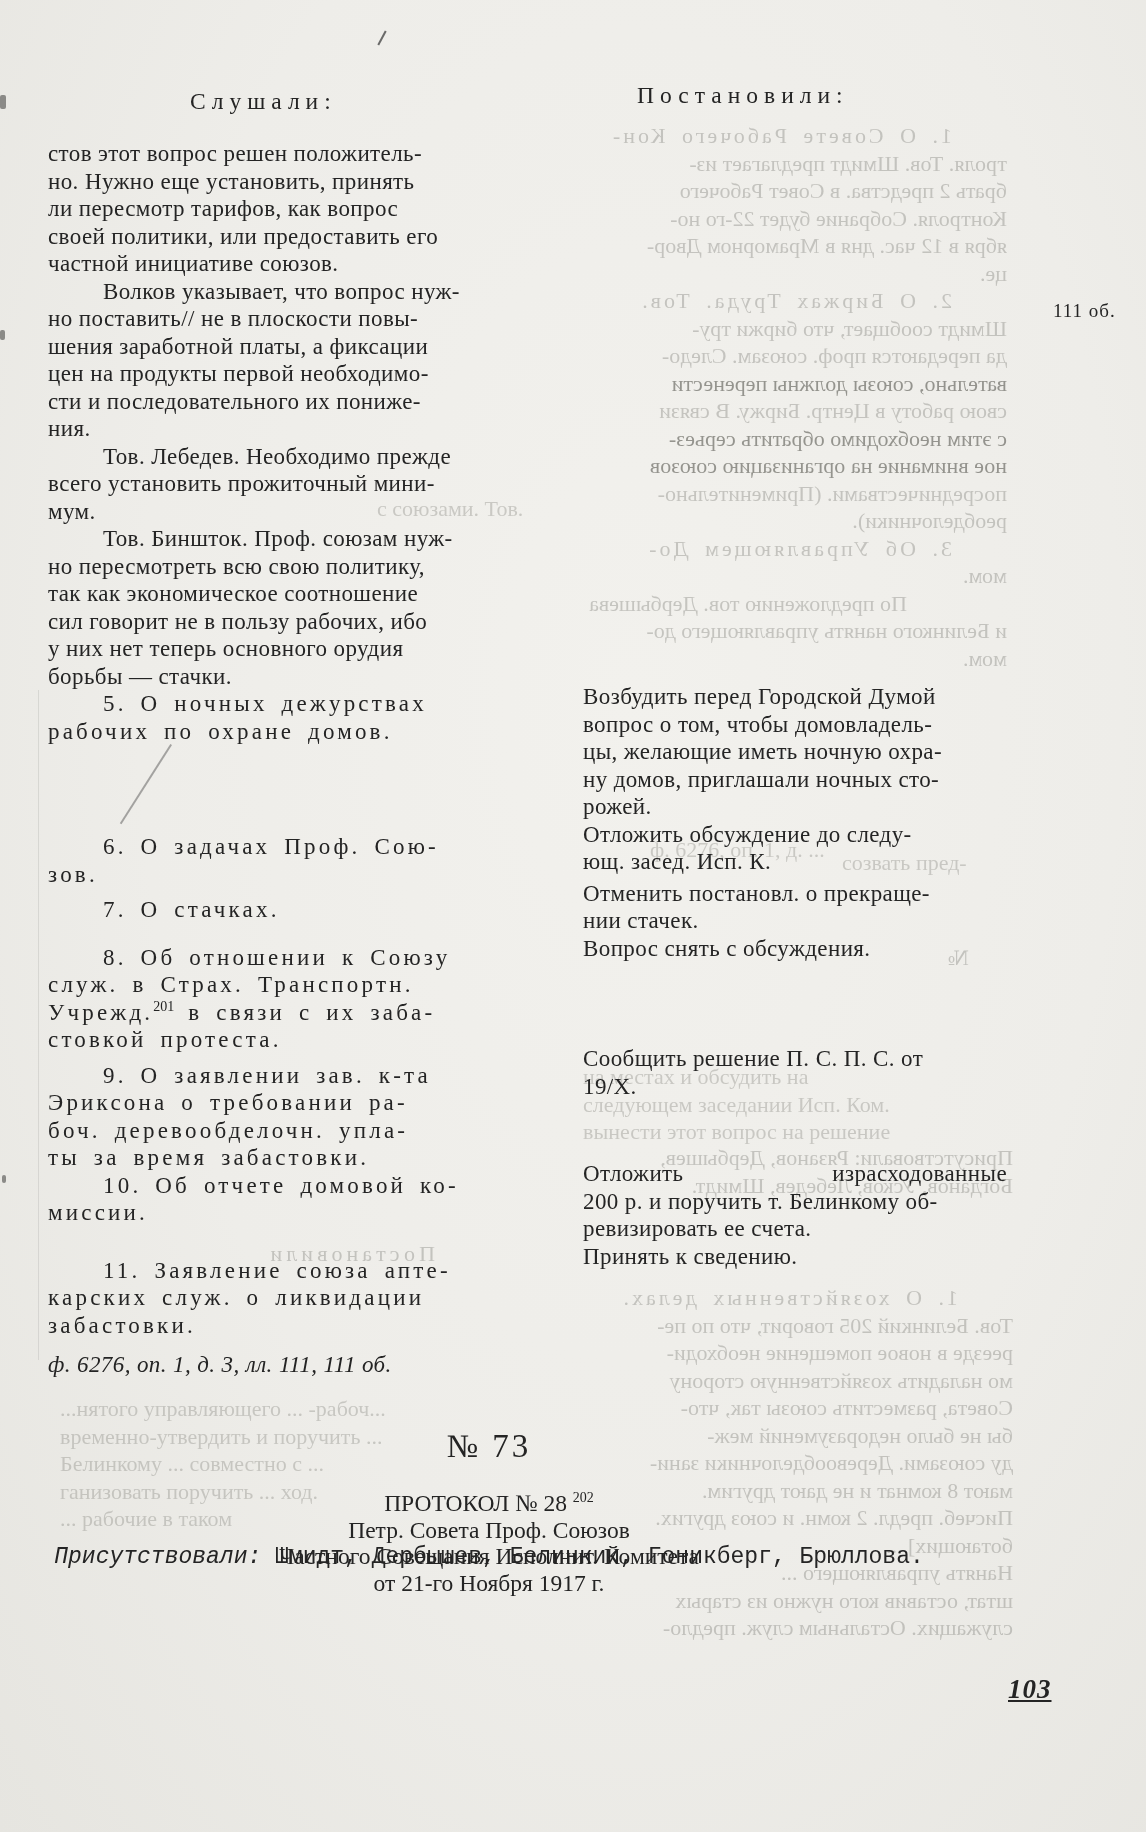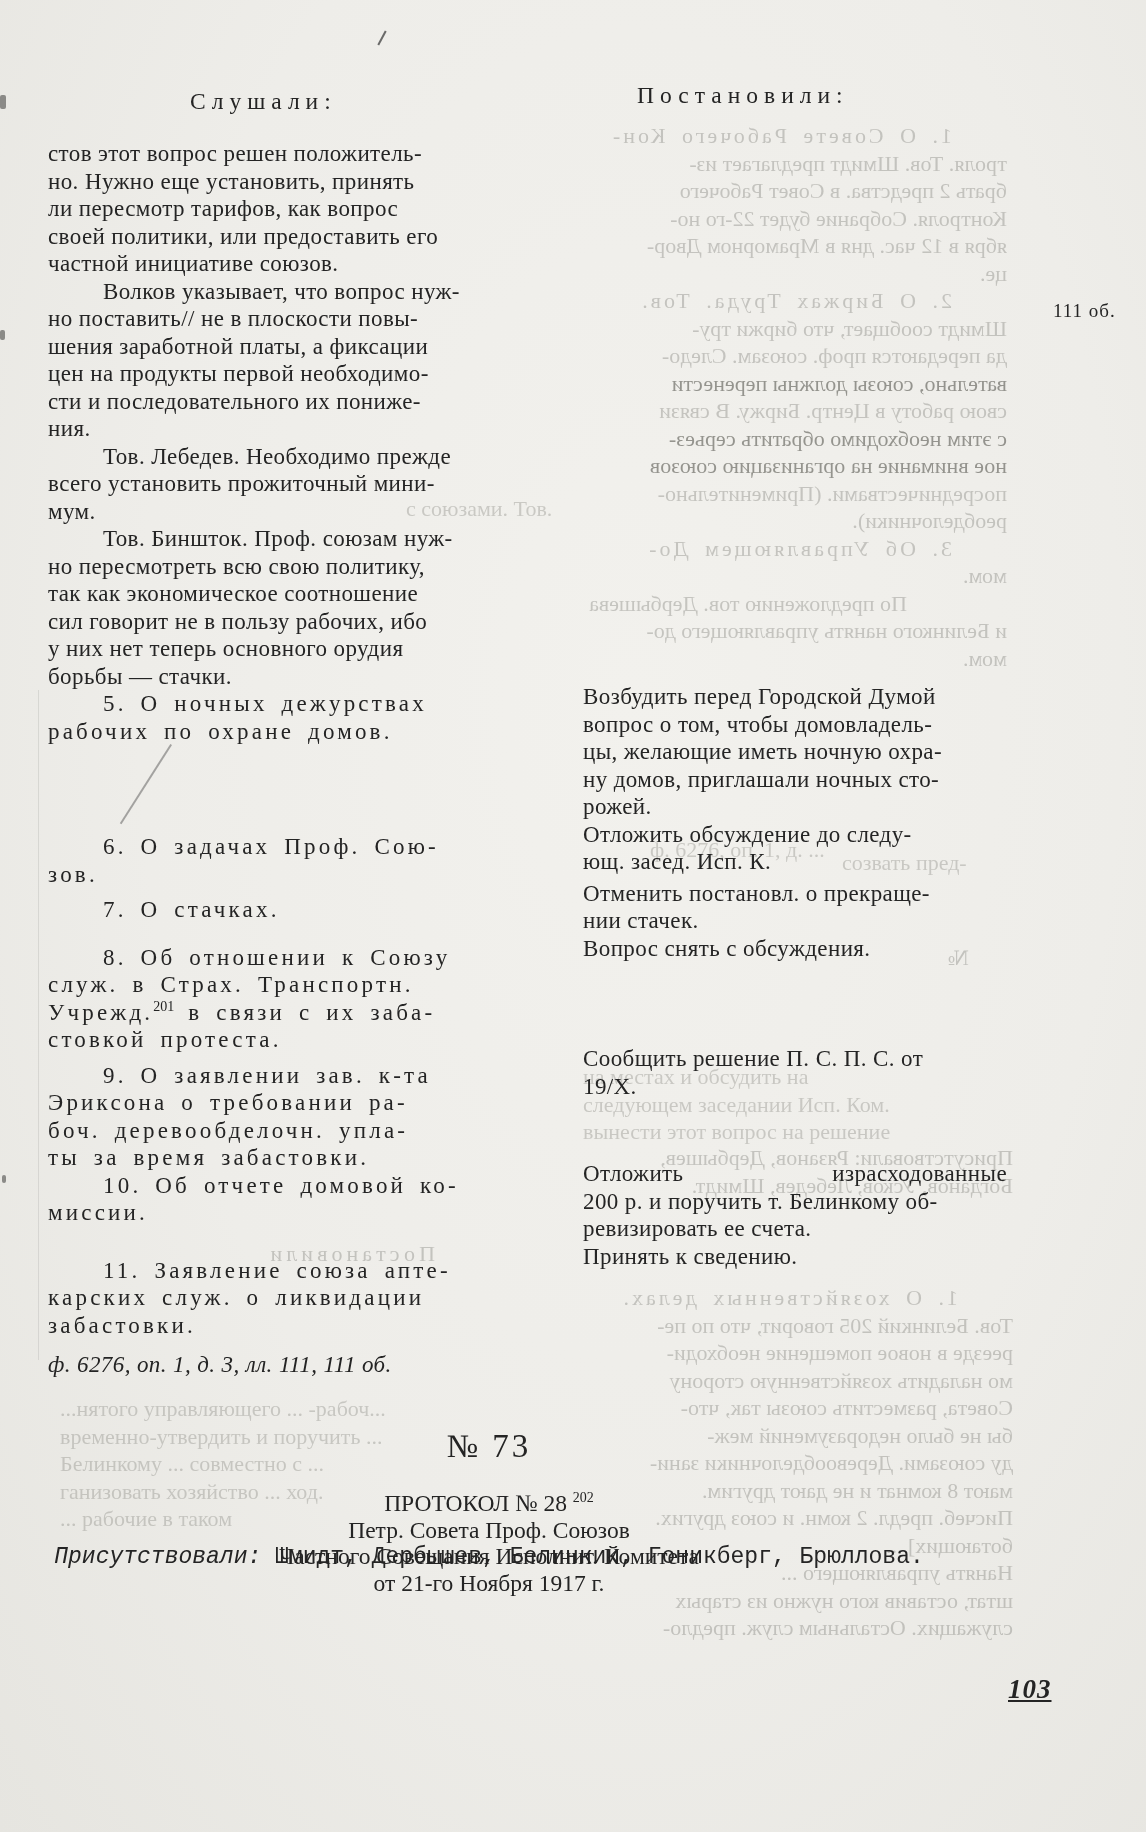--- a/index.html
+++ b/index.html
@@ -75,31 +75,31 @@
       <div>реобделочники).</div>
       <div class="sp">3. Об Управляющем До-</div>
       <div>мом.</div>
       <div class="ind2">По предложению тов. Дербышева</div>
       <div>и Белинкого нанять управляющего до-</div>
       <div>мом.</div>
     </div>
 
   <div class="abs setoff frag" style="left:650px; top:836px;">ф. 6276, оп. 1, д. ...</div>
   <div class="abs setoff frag" style="left:842px; top:849px;">созвать пред-</div>
-  <div class="abs setoff frag" style="left:406px; top:495px;">с союзами. Тов.</div>
+  <div class="abs setoff frag" style="left:377px; top:495px;">с союзами. Тов.</div>
   <div class="abs setoff" style="left:583px; top:1063px; width:430px;">
       <div class="ind2">на местах и обсудить на</div>
       <div>следующем заседании Исп. Ком.</div>
       <div>вынести этот вопрос на решение</div>
     </div>
   <div class="abs setoff" style="left:60px; top:1395px; width:470px;">
       <div>...нятого управляющего ... -рабоч...</div>
       <div>временно-утвердить и поручить ...</div>
       <div>Белинкому ... совместно с ...</div>
-      <div>ганизовать хозяйство ... ход.</div>
+      <div>ганизовать поручить ... ход.</div>
       <div class="ind2">... рабочие в таком</div>
     </div>
 
   <div class="abs bleed mirror" style="left:583px; top:1144px; width:430px;">
       <div>Присутствовали: Рязанов, Дербышев,</div>
       <div>Богданов, Усков, Лебедев, Шмидт.</div>
       <div class="sp g2">1. О хозяйственных делах.</div>
       <div>Тов. Белинкий 205 говорит, что по пе-</div>
       <div>реезде в новое помещение необходи-</div>
       <div>мо наладить хозяйственную сторону</div>

